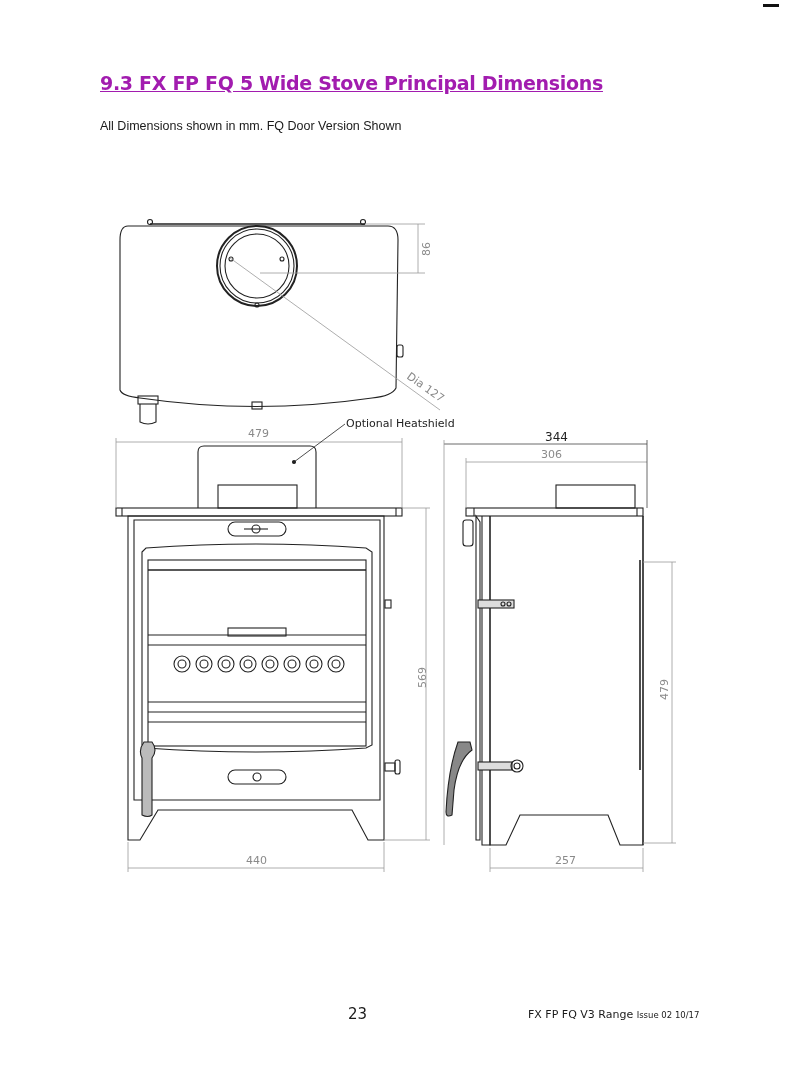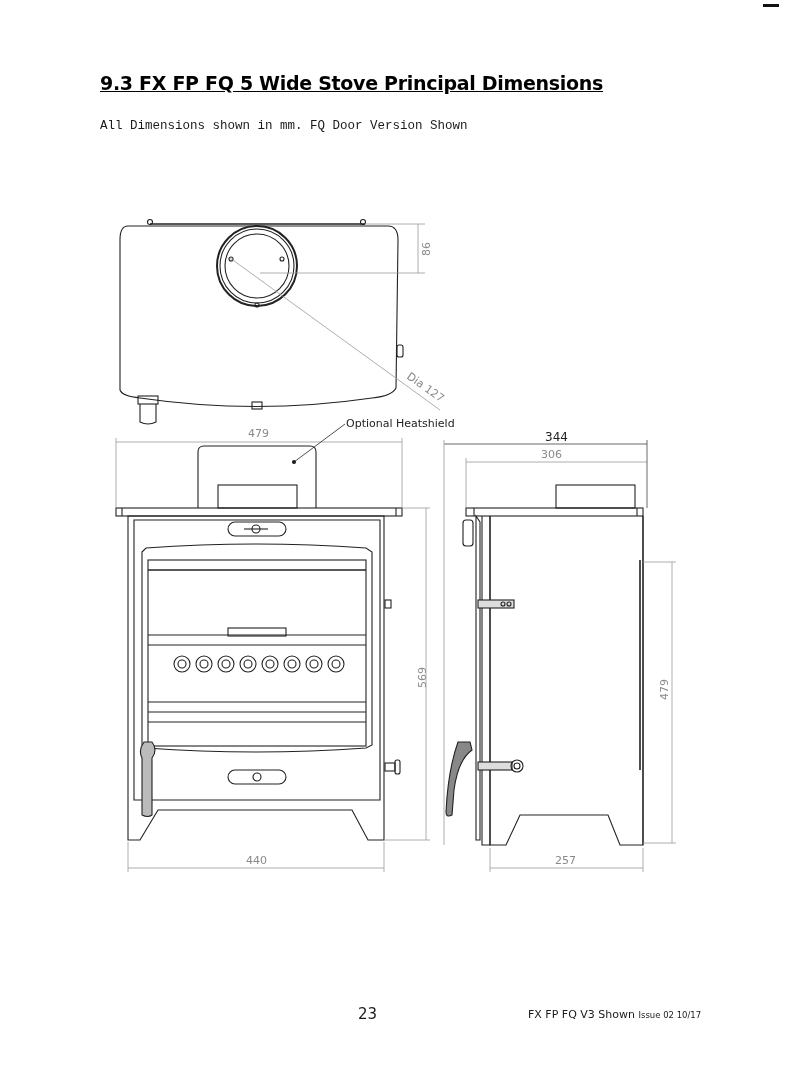--- a/index.html
+++ b/index.html
@@ -1,24 +1,24 @@
 <!DOCTYPE html>
 <html><head>
   <meta charset="utf-8">
   <style>
     html, body { margin:0; padding:0; background:#ffffff; }
     body { width:785px; height:1080px; position:relative; overflow:hidden; font-family:"Liberation Sans", sans-serif; color:#1a1a1a; }
     .corner-mark { position:absolute; left:763px; top:4px; width:16px; height:3px; background:#111; }
-    .title { position:absolute; left:100px; top:72px; font-family:"DejaVu Sans", sans-serif; font-weight:bold; font-size:19px; text-decoration:underline; letter-spacing:-0.3px; color:#000000; }
-    .subtitle { position:absolute; left:100px; top:119px; font-family:Liberation Mono, monospace; font-size:12.5px; color:#1a1a1a; }
+    .title { position:absolute; left:100px; top:72px; font-family:"DejaVu Sans", sans-serif; font-weight:bold; font-size:19px; text-decoration:underline; letter-spacing:-0.3px; color:#a21caf; }
+    .subtitle { position:absolute; left:100px; top:119px; font-family:Liberation Sans, sans-serif; font-size:12.5px; color:#1a1a1a; }
     .drawing { position:absolute; left:0; top:0; }
     .dim-label { font-family:"DejaVu Sans", sans-serif; font-size:11px; fill:#8a8a8a; }
     .dim-label-dark { font-family:"DejaVu Sans", sans-serif; font-size:12px; fill:#222; }
     .callout { font-family:"DejaVu Sans", sans-serif; font-size:11px; fill:#222; }
-    .page-number { position:absolute; left:348px; top:1005px; font-family:"DejaVu Sans", sans-serif; font-size:15px; color:#1a1a1a;margin-left:10px; }
+    .page-number { position:absolute; left:348px; top:1005px; font-family:"DejaVu Sans", sans-serif; font-size:15px; color:#1a1a1a; }
     .footer { position:absolute; left:528px; top:1008px; font-family:"DejaVu Sans", sans-serif; font-size:11px; color:#1a1a1a; }
     .footer .issue { font-size:8.5px; }
   </style>
 </head>
 <body>
 
 <div class="corner-mark"></div>
 
 <div class="title">9.3 FX FP FQ 5 Wide Stove Principal Dimensions</div>
 <div class="subtitle">All Dimensions shown in mm. FQ Door Version Shown</div>
@@ -170,15 +170,15 @@
   <text class="dim-label" x="246" y="864">440</text>
   <text class="dim-label" x="426" y="688" transform="rotate(-90 426 688)">569</text>
   <text class="dim-label-dark" x="545" y="441">344</text>
   <text class="dim-label" x="541" y="458">306</text>
   <text class="dim-label" x="555" y="864">257</text>
   <text class="dim-label" x="668" y="700" transform="rotate(-90 668 700)">479</text>
 </svg>
 
 <div class="page-number">23</div>
 <div class="footer">
-  <span>FX FP FQ V3 Shown</span>
+  <span>FX FP FQ V3 Range</span>
   <span class="issue">Issue 02 10/17</span>
 </div>
 
 </body></html>

